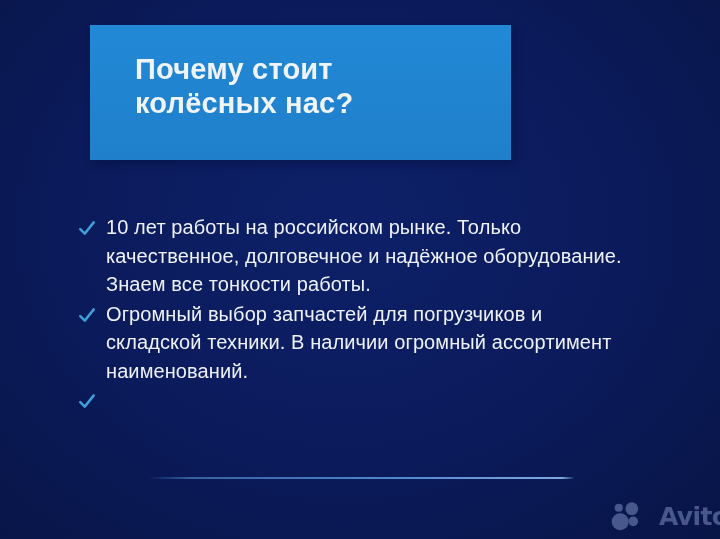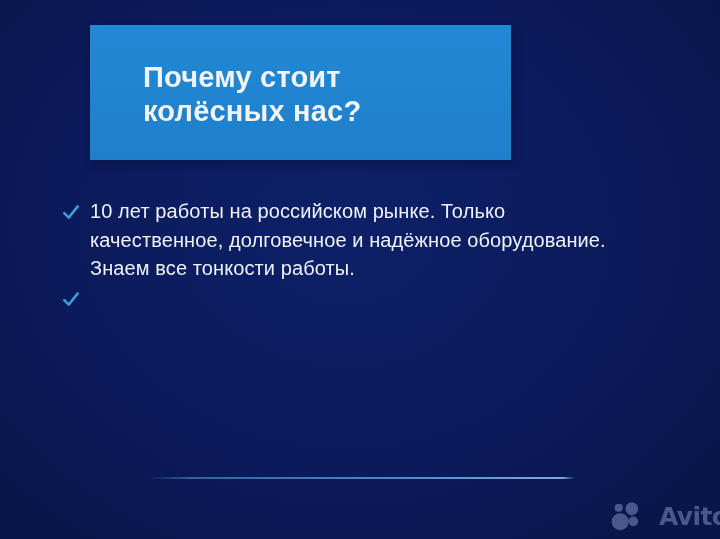--- a/index.html
+++ b/index.html
@@ -28,36 +28,36 @@
     height: 135px;
     box-sizing: border-box;
     padding: 27px 28px 0 45px;
     background: linear-gradient(180deg,
                 var(--header-box, #2289d6) 0%,
                 #1f7fca 100%);
     box-shadow: 0 0 0 1px rgba(7, 32, 86, 0.35),
                 2px 3px 8px rgba(3, 12, 48, 0.45);
   }
   .header-box h1 {
-    margin: 8px;
+    margin: 0;
     font-size: 29px;
     line-height: 34px;
     font-weight: bold;
     letter-spacing: 0.2px;
     color: var(--heading-text, #f0f4f8);
   }
   .header-box h1 span { display: block; }
 
   
   .bullets {
     position: absolute;
     left: 62px;
     top: 197px;
     width: 606px;
-    margin: 0;
+    margin: 16px;
     padding: 0;
     list-style: none;
   }
   .bullet {
     display: flex;
     align-items: flex-start;
     gap: 10px;
     margin-bottom: 1px;
   }
   .check-icon {
@@ -128,20 +128,28 @@
         <polyline points="2,9 6,13 14,3" fill="none" stroke="#3f9fd8" stroke-width="2.2" stroke-linecap="round" stroke-linejoin="round"></polyline>
       </svg>
       <span class="bullet-text">10 лет работы на российском рынке. Только
 качественное, долговечное и надёжное оборудование.
 Знаем все тонкости работы.</span>
     </li>
     <li class="bullet">
       <svg class="check-icon" viewBox="0 0 16 16">
         <polyline points="2,9 6,13 14,3" fill="none" stroke="#3f9fd8" stroke-width="2.2" stroke-linecap="round" stroke-linejoin="round"></polyline>
       </svg>
+      <span class="bullet-text">Огромный выбор запчастей для погрузчиков и
+складской техники. В наличии огромный ассортимент
+наименований.</span>
+    </li>
+    <li class="bullet">
+      <svg class="check-icon" viewBox="0 0 16 16">
+        <polyline points="2,9 6,13 14,3" fill="none" stroke="#3f9fd8" stroke-width="2.2" stroke-linecap="round" stroke-linejoin="round"></polyline>
+      </svg>
     </li>
   </ul>
 
   <div class="divider"></div>
 
   <div class="brand">
     <svg class="brand-mark" viewBox="0 0 32 32">
       <circle cx="8" cy="7" r="4.2" fill="currentColor"></circle>
       <circle cx="21.5" cy="8" r="6.6" fill="currentColor"></circle>
       <circle cx="9.5" cy="21.5" r="8.8" fill="currentColor"></circle>

